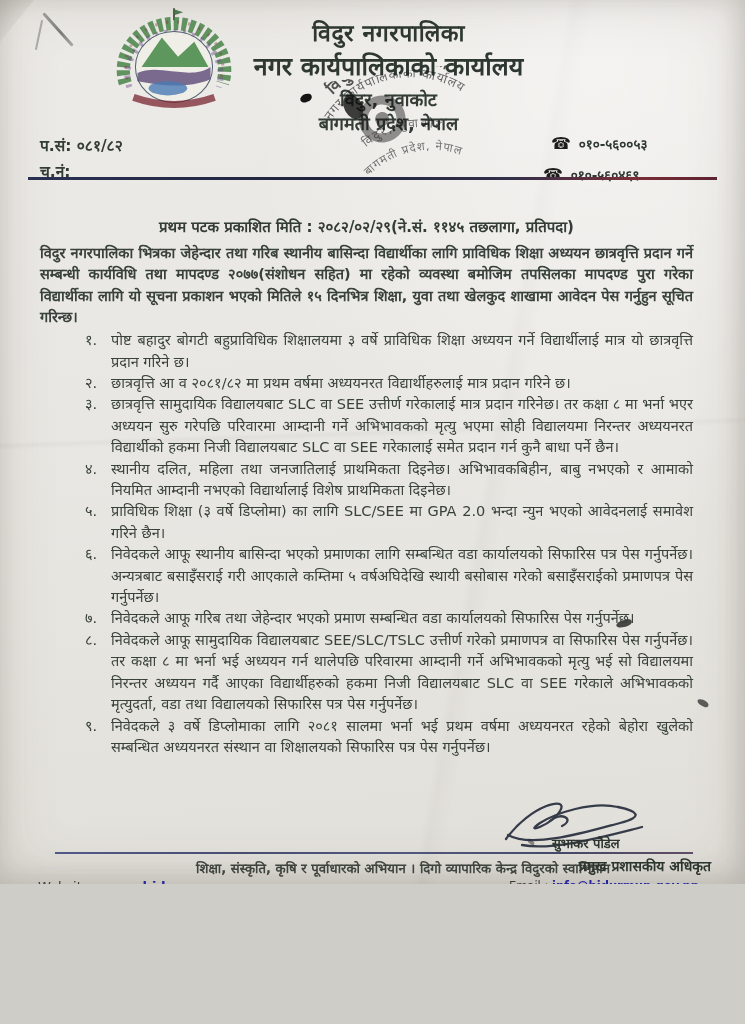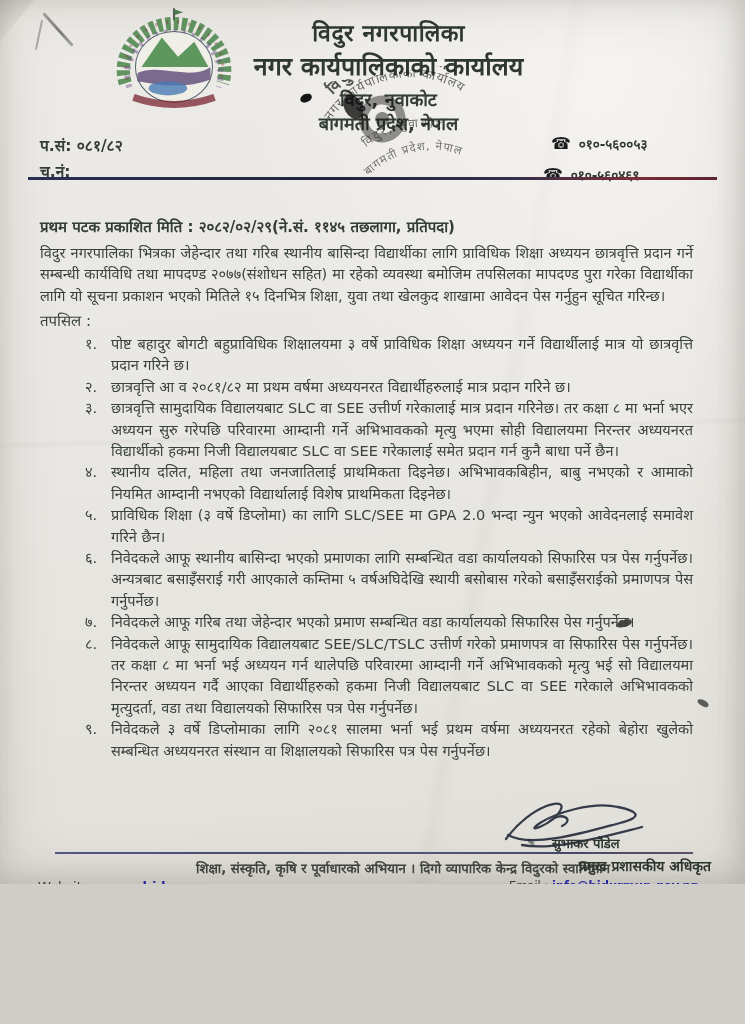--- a/index.html
+++ b/index.html
@@ -42,22 +42,22 @@
   .phone2{position:absolute;left:543px;top:165px;font-size:13.5px;font-weight:bold;color:#2f3832;}
   .phone-glyph{font-size:16px;margin-right:3px;color:#1c1c1c;}
   .hr1{position:absolute;left:28px;right:28px;top:177px;height:3px;
     background:linear-gradient(90deg,#2a3052 0%,#20243c 45%,#32304a 70%,#7c2e38 88%,#5c2330 100%);}
   .doc-title{position:absolute;left:32px;right:0;top:184px;text-align:center;font-size:16.5px;font-weight:bold;color:#2e3831;
     text-decoration:underline;text-underline-offset:4px;text-decoration-thickness:1.5px;}
   .stamp{position:absolute;left:283px;top:72px;width:244px;height:146px;transform:rotate(-8deg);opacity:.88;}
 
   
   .flow{position:absolute;left:40px;right:52px;top:216px;font-size:14.5px;color:#39413b;}
-  .date-line{text-align:left;font-size:15px;font-weight:bold;color:#333c35;margin-bottom:7px;}
-  .intro{text-align:justify;line-height:21.3px;margin:0;}
+  .date-line{text-align:center;font-size:15px;font-weight:bold;color:#333c35;margin-bottom:7px;}
+  .intro{text-align:justify;line-height:21.3px;margin:0;font-weight:bold;}
   .tapasil{margin-top:3px;font-size:15px;line-height:22px;}
   .items{margin-top:2px;padding-left:45px;}
   .item{display:flex;line-height:21.4px;}
   .item .num{min-width:26px;flex:0 0 26px;}
   .item .text{flex:1;text-align:justify;}
 
   
   .sig{position:absolute;left:492px;top:793px;width:170px;height:62px;}
   .sig-name{position:absolute;left:552px;top:834px;font-size:13px;font-weight:bold;color:#2c352f;white-space:nowrap;}
   .hr2{position:absolute;left:55px;right:52px;top:852px;height:2.4px;
@@ -139,21 +139,20 @@
         <textPath href="#arc3" startOffset="50%" text-anchor="middle">विदुर, नुवाकोट</textPath>
       </text>
       <text font-size="11.5" fill="#181818" opacity=".68" letter-spacing="1">
         <textPath href="#arc4" startOffset="50%" text-anchor="middle">बागमती प्रदेश, नेपाल</textPath>
       </text>
     </svg>
 
     <div class="flow">
       <div class="date-line">प्रथम पटक प्रकाशित मिति : २०८२/०२/२९(ने.सं. ११४५ तछलागा, प्रतिपदा)</div>
       <p class="intro">विदुर नगरपालिका भित्रका जेहेन्दार तथा गरिब स्थानीय बासिन्दा विद्यार्थीका लागि प्राविधिक शिक्षा अध्ययन छात्रवृत्ति प्रदान गर्ने सम्बन्धी कार्यविधि तथा मापदण्ड २०७७(संशोधन सहित) मा रहेको व्यवस्था बमोजिम तपसिलका मापदण्ड पुरा गरेका विद्यार्थीका लागि यो सूचना प्रकाशन भएको मितिले १५ दिनभित्र शिक्षा, युवा तथा खेलकुद शाखामा आवेदन पेस गर्नुहुन सूचित गरिन्छ।</p>
-      <div class="tapasil">तपसिल :</div>
       <div class="items">
         <div class="item">
           <span class="num">१.</span>
           <span class="text">पोष्ट बहादुर बोगटी बहुप्राविधिक शिक्षालयमा ३ वर्षे प्राविधिक शिक्षा अध्ययन गर्ने विद्यार्थीलाई मात्र यो छात्रवृत्ति प्रदान गरिने छ।</span>
         </div>
         <div class="item">
           <span class="num">२.</span>
           <span class="text">छात्रवृत्ति आ व २०८१/८२ मा प्रथम वर्षमा अध्ययनरत विद्यार्थीहरुलाई मात्र प्रदान गरिने छ।</span>
         </div>
         <div class="item">

